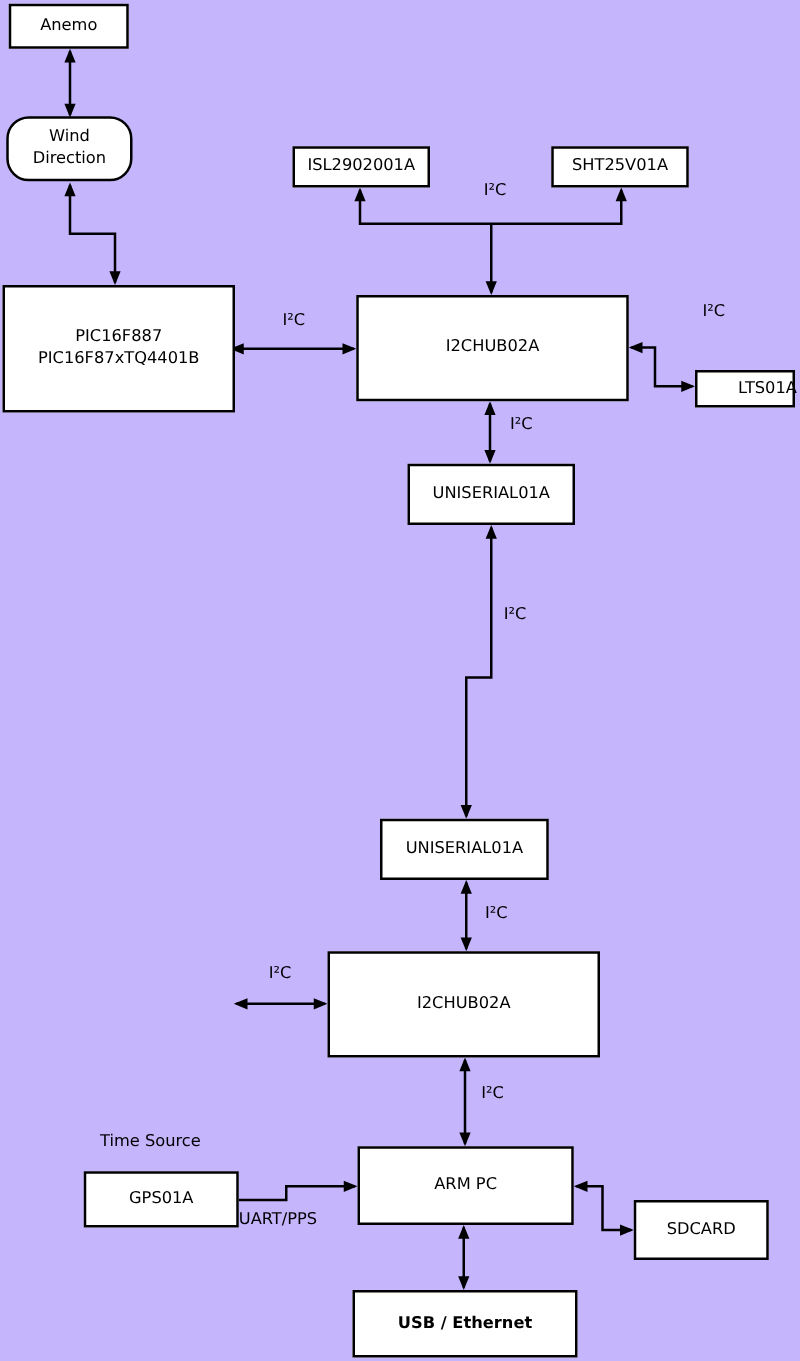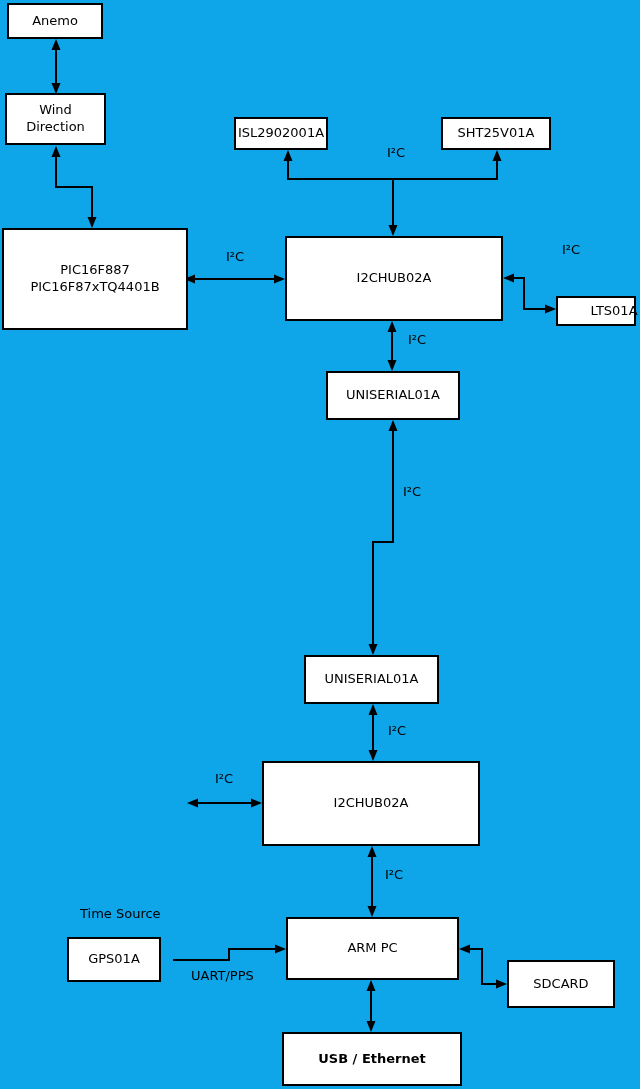--- a/index.html
+++ b/index.html
@@ -1,20 +1,20 @@
 <!DOCTYPE html>
 <html><head>
 <meta charset="utf-8">
 <style>
   html, body { margin: 0; padding: 0; background: #ffffff; }
   .canvas {
     position: relative;
     width: 640px;
     height: 1089px;
-    background: #0ea5e9;
+    background: #c4b5fd;
     font-family: "DejaVu Sans", "Liberation Sans", sans-serif;
     color: #000000;
     overflow: hidden;
   }
   .edge-layer {
     position: absolute;
     left: 0; top: 0;
     width: 640px; height: 1089px;
   }
   .edge-layer path {
@@ -128,44 +128,44 @@
 
     <g>
       <path d="M371,982 L371,1030"></path>
       <polygon points="371,980 366.5,991 375.5,991"></polygon>
       <polygon points="371,1032 366.5,1021 375.5,1021"></polygon>
     </g>
   </svg>
 
   <div class="node" style="left:7px; top:3px; width:96px; height:36px;">Anemo</div>
 
-  <div class="node" style="left:5px; top:93px; width:101px; height:52px;">Wind
+  <div class="node" style="left:5px; top:93px; width:101px; height:52px;border-radius:18px;">Wind
 Direction</div>
 
   <div class="node" style="left:2px; top:228px; width:186px; height:102px;">PIC16F887
 PIC16F87xTQ4401B</div>
 
-  <div class="node" style="left:234px; top:117px; width:94px; height:33px;">ISL2902001A</div>
+  <div class="node" style="left:234px; top:117px; width:110px; height:33px;">ISL2902001A</div>
 
   <div class="node" style="left:441px; top:117px; width:110px; height:33px;text-align:center;">SHT25V01A</div>
 
   <div class="node" style="left:285px; top:236px; width:218px; height:85px;">I2CHUB02A</div>
 
   <div class="node" style="left:556px; top:296px; width:80px; height:30px;padding-left:36px;">LTS01A</div>
 
   <div class="node" style="left:326px; top:371px; width:134px; height:49px;">UNISERIAL01A</div>
 
   <div class="node" style="left:304px; top:655px; width:135px; height:49px;">UNISERIAL01A</div>
 
   <div class="node" style="left:262px; top:761px; width:218px; height:85px;">I2CHUB02A</div>
 
 
   <div class="node" style="left:286px; top:917px; width:173px; height:63px;">ARM PC</div>
 
-  <div class="node" style="left:67px; top:937px; width:94px; height:45px;">GPS01A</div>
+  <div class="node" style="left:67px; top:937px; width:124px; height:45px;">GPS01A</div>
 
   <div class="node" style="left:507px; top:960px; width:108px; height:48px;">SDCARD</div>
 
   <div class="node" style="left:282px; top:1032px; width:180px; height:54px;font-weight:bold;">USB / Ethernet</div>
 
   <div class="edge-label" style="left:387px; top:146px;">I²C</div>
 
   <div class="edge-label" style="left:226px; top:250px;">I²C</div>
 
   <div class="edge-label" style="left:562px; top:243px;">I²C</div>

